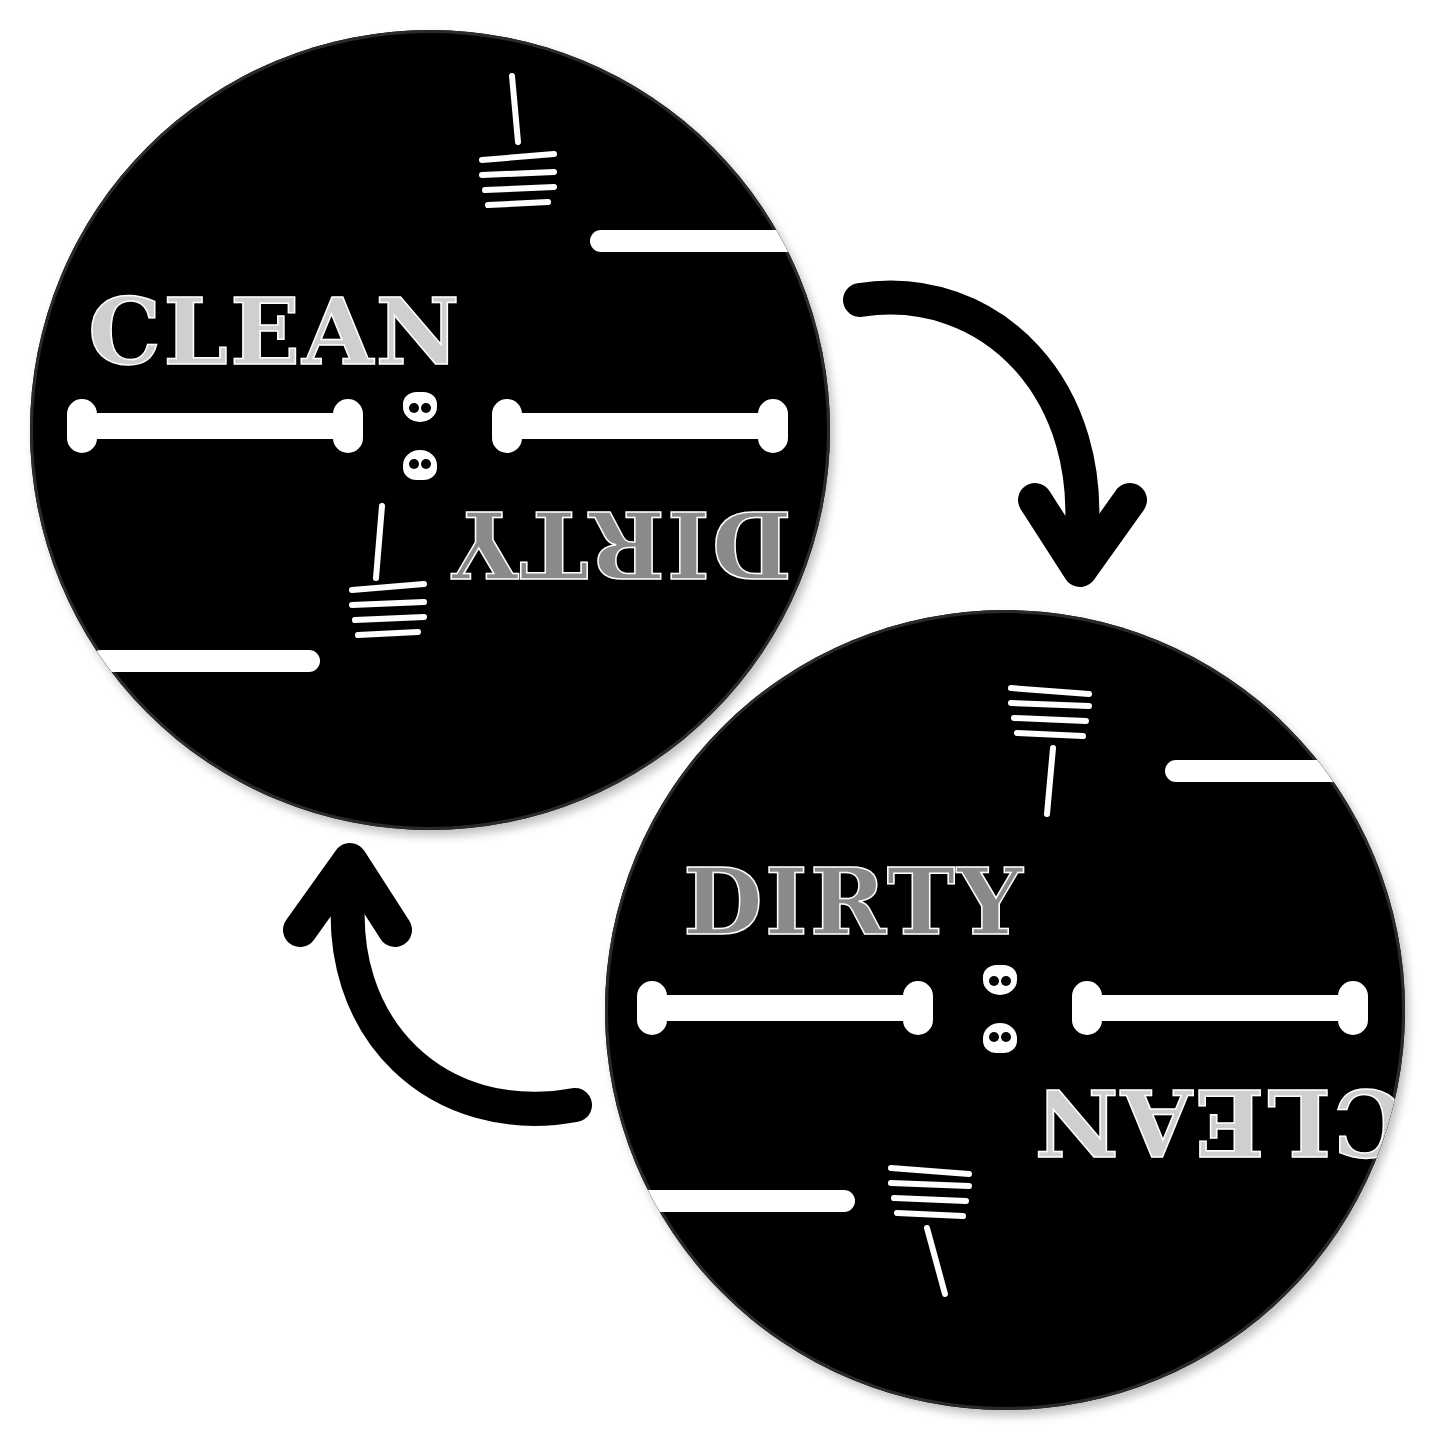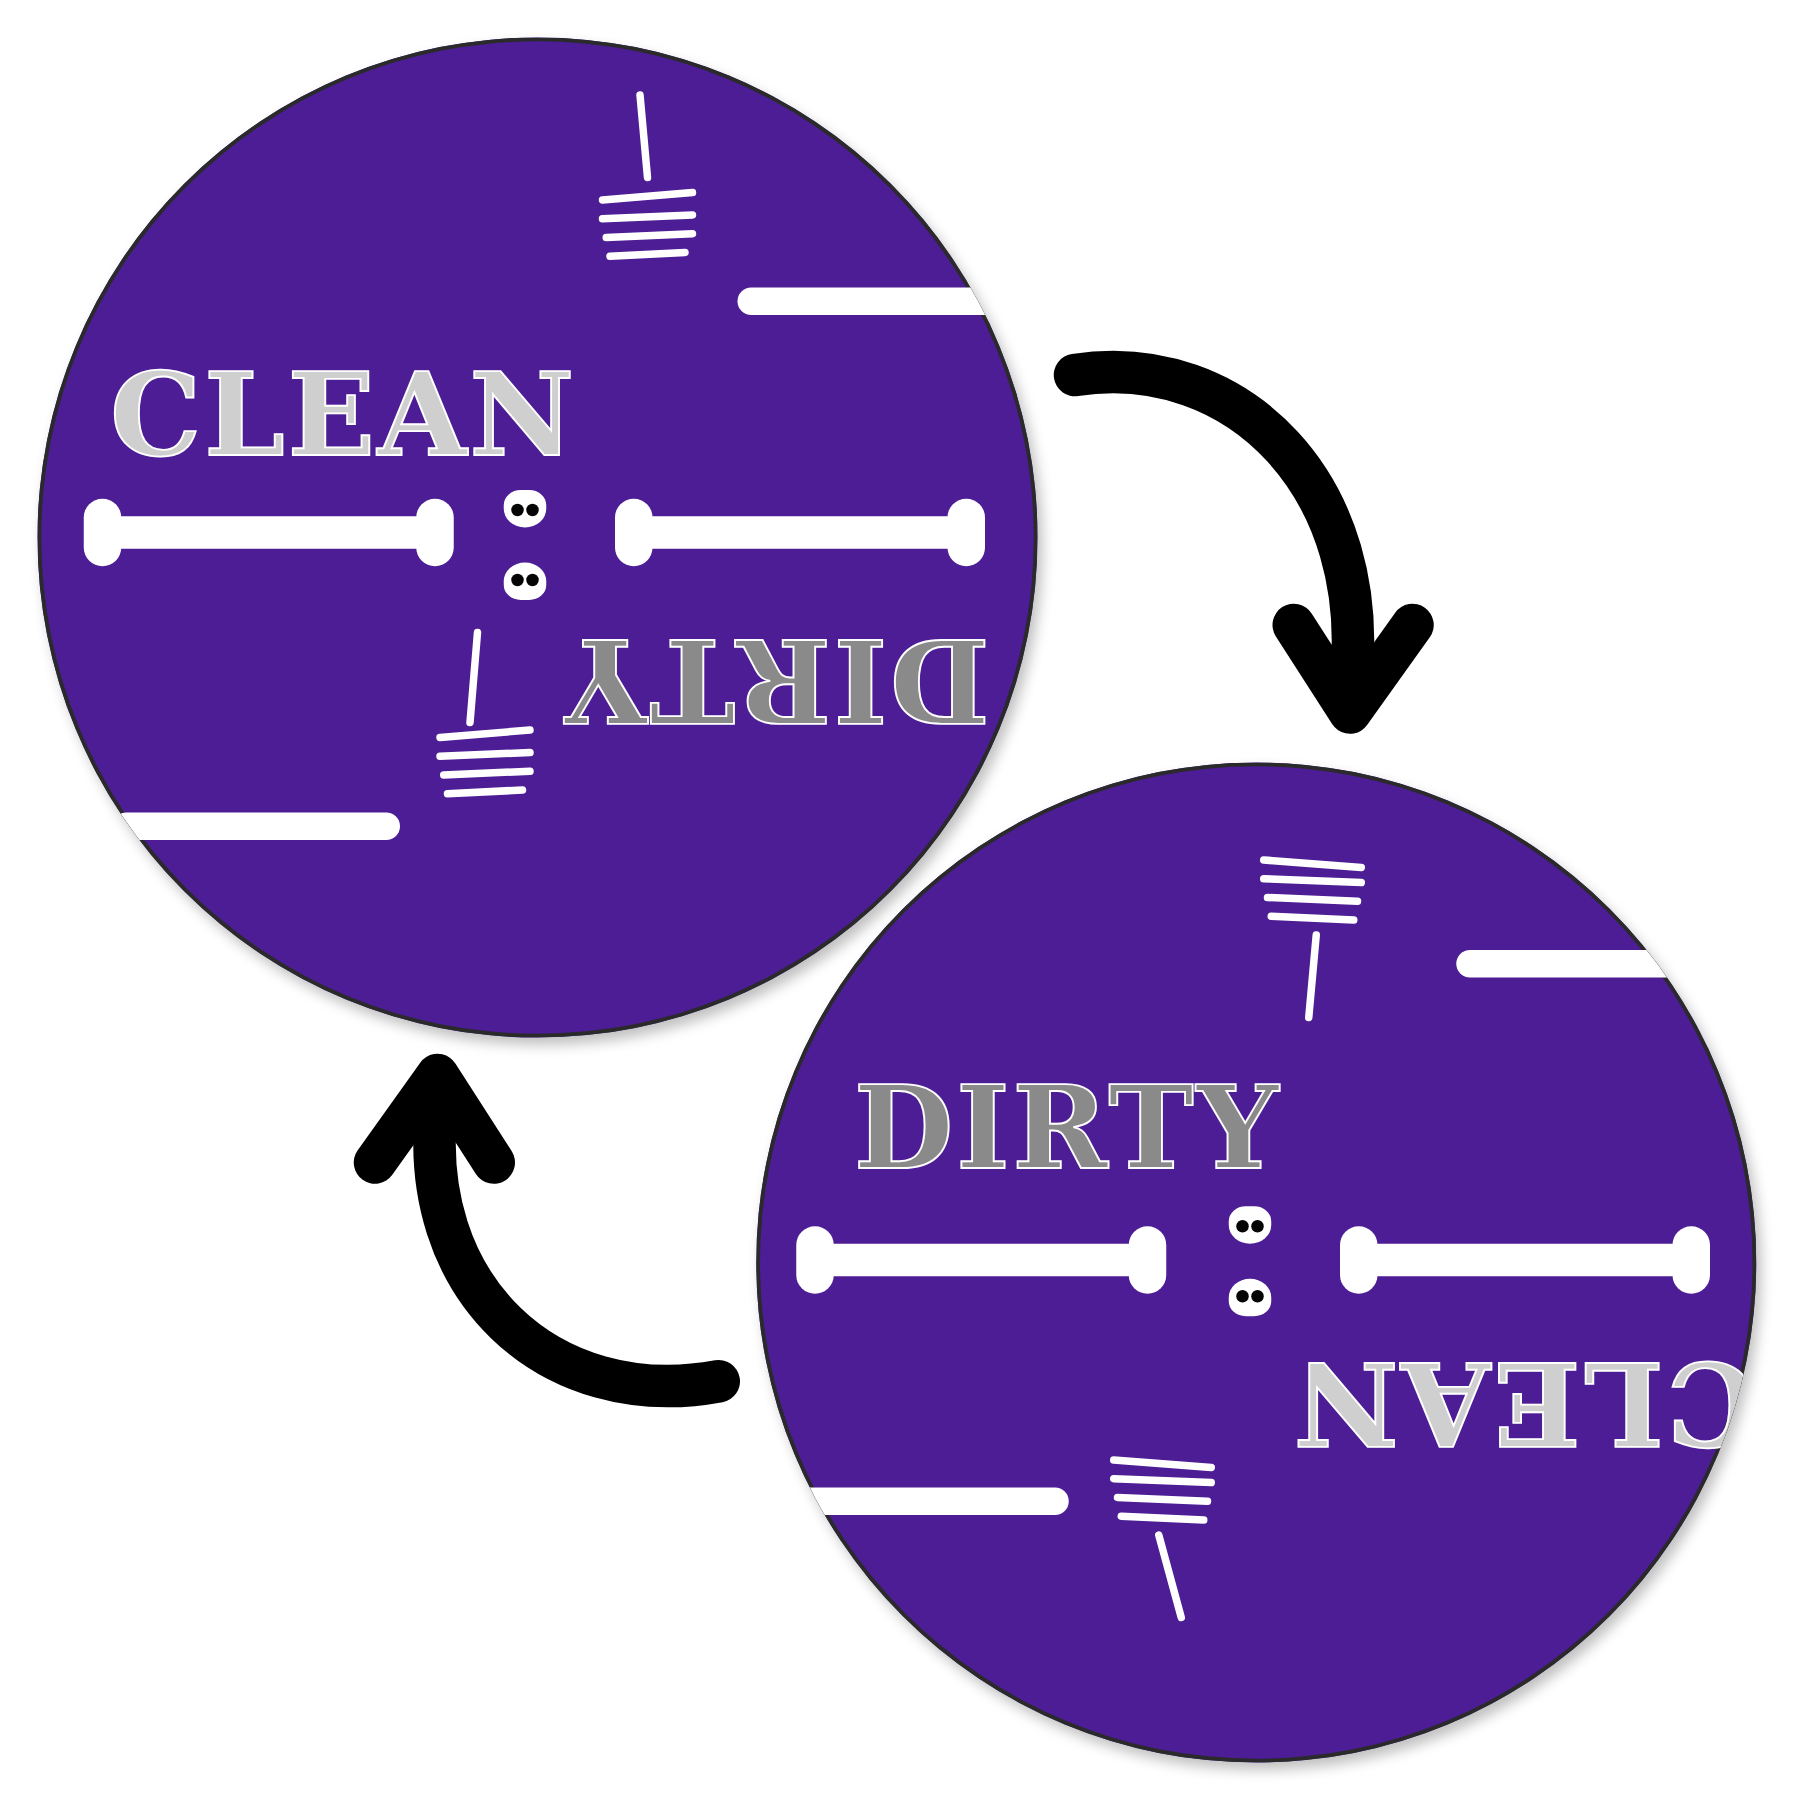--- a/index.html
+++ b/index.html
@@ -1,17 +1,17 @@
 <!DOCTYPE html>
 <html><head>
 <meta charset="utf-8">
 <style>
 html,body{margin:0;padding:0;background:#fff;}
 body{width:1445px;height:1445px;position:relative;overflow:hidden;font-family:"DejaVu Serif",serif;}
-.disc{position:absolute;border-radius:50%;background:#4c1d95;box-shadow:0 0 0 3px #2a2a2a inset,4px 6px 10px rgba(0,0,0,.25);overflow:hidden;text-align:center;}
+.disc{position:absolute;border-radius:50%;background:#000000;box-shadow:0 0 0 3px #2a2a2a inset,4px 6px 10px rgba(0,0,0,.25);overflow:hidden;text-align:center;}
 .word{position:absolute;font-family:"DejaVu Serif",serif;font-weight:bold;letter-spacing:2px;-webkit-text-stroke:1.5px #fff;}
 .bone{position:absolute;height:26px;background:#fff;border-radius:12px;}
 .bone::before,.bone::after{content:"";position:absolute;width:30px;height:54px;top:-14px;background:#fff;border-radius:16px;}
 .bone::before{left:-8px}.bone::after{right:-8px}
 .skull{position:absolute;width:34px;height:30px;background:#fff;border-radius:50% 50% 40% 40%;}
 .skull::before,.skull::after{content:"";position:absolute;width:10px;height:10px;background:#050505;border-radius:50%;top:9px;}
 .skull::before{left:6px}.skull::after{right:6px}
 .hand{position:absolute;width:170px;height:150px;}
 .arm{position:absolute;height:22px;background:#fff;border-radius:11px;}
 svg.arrow{position:absolute;}

